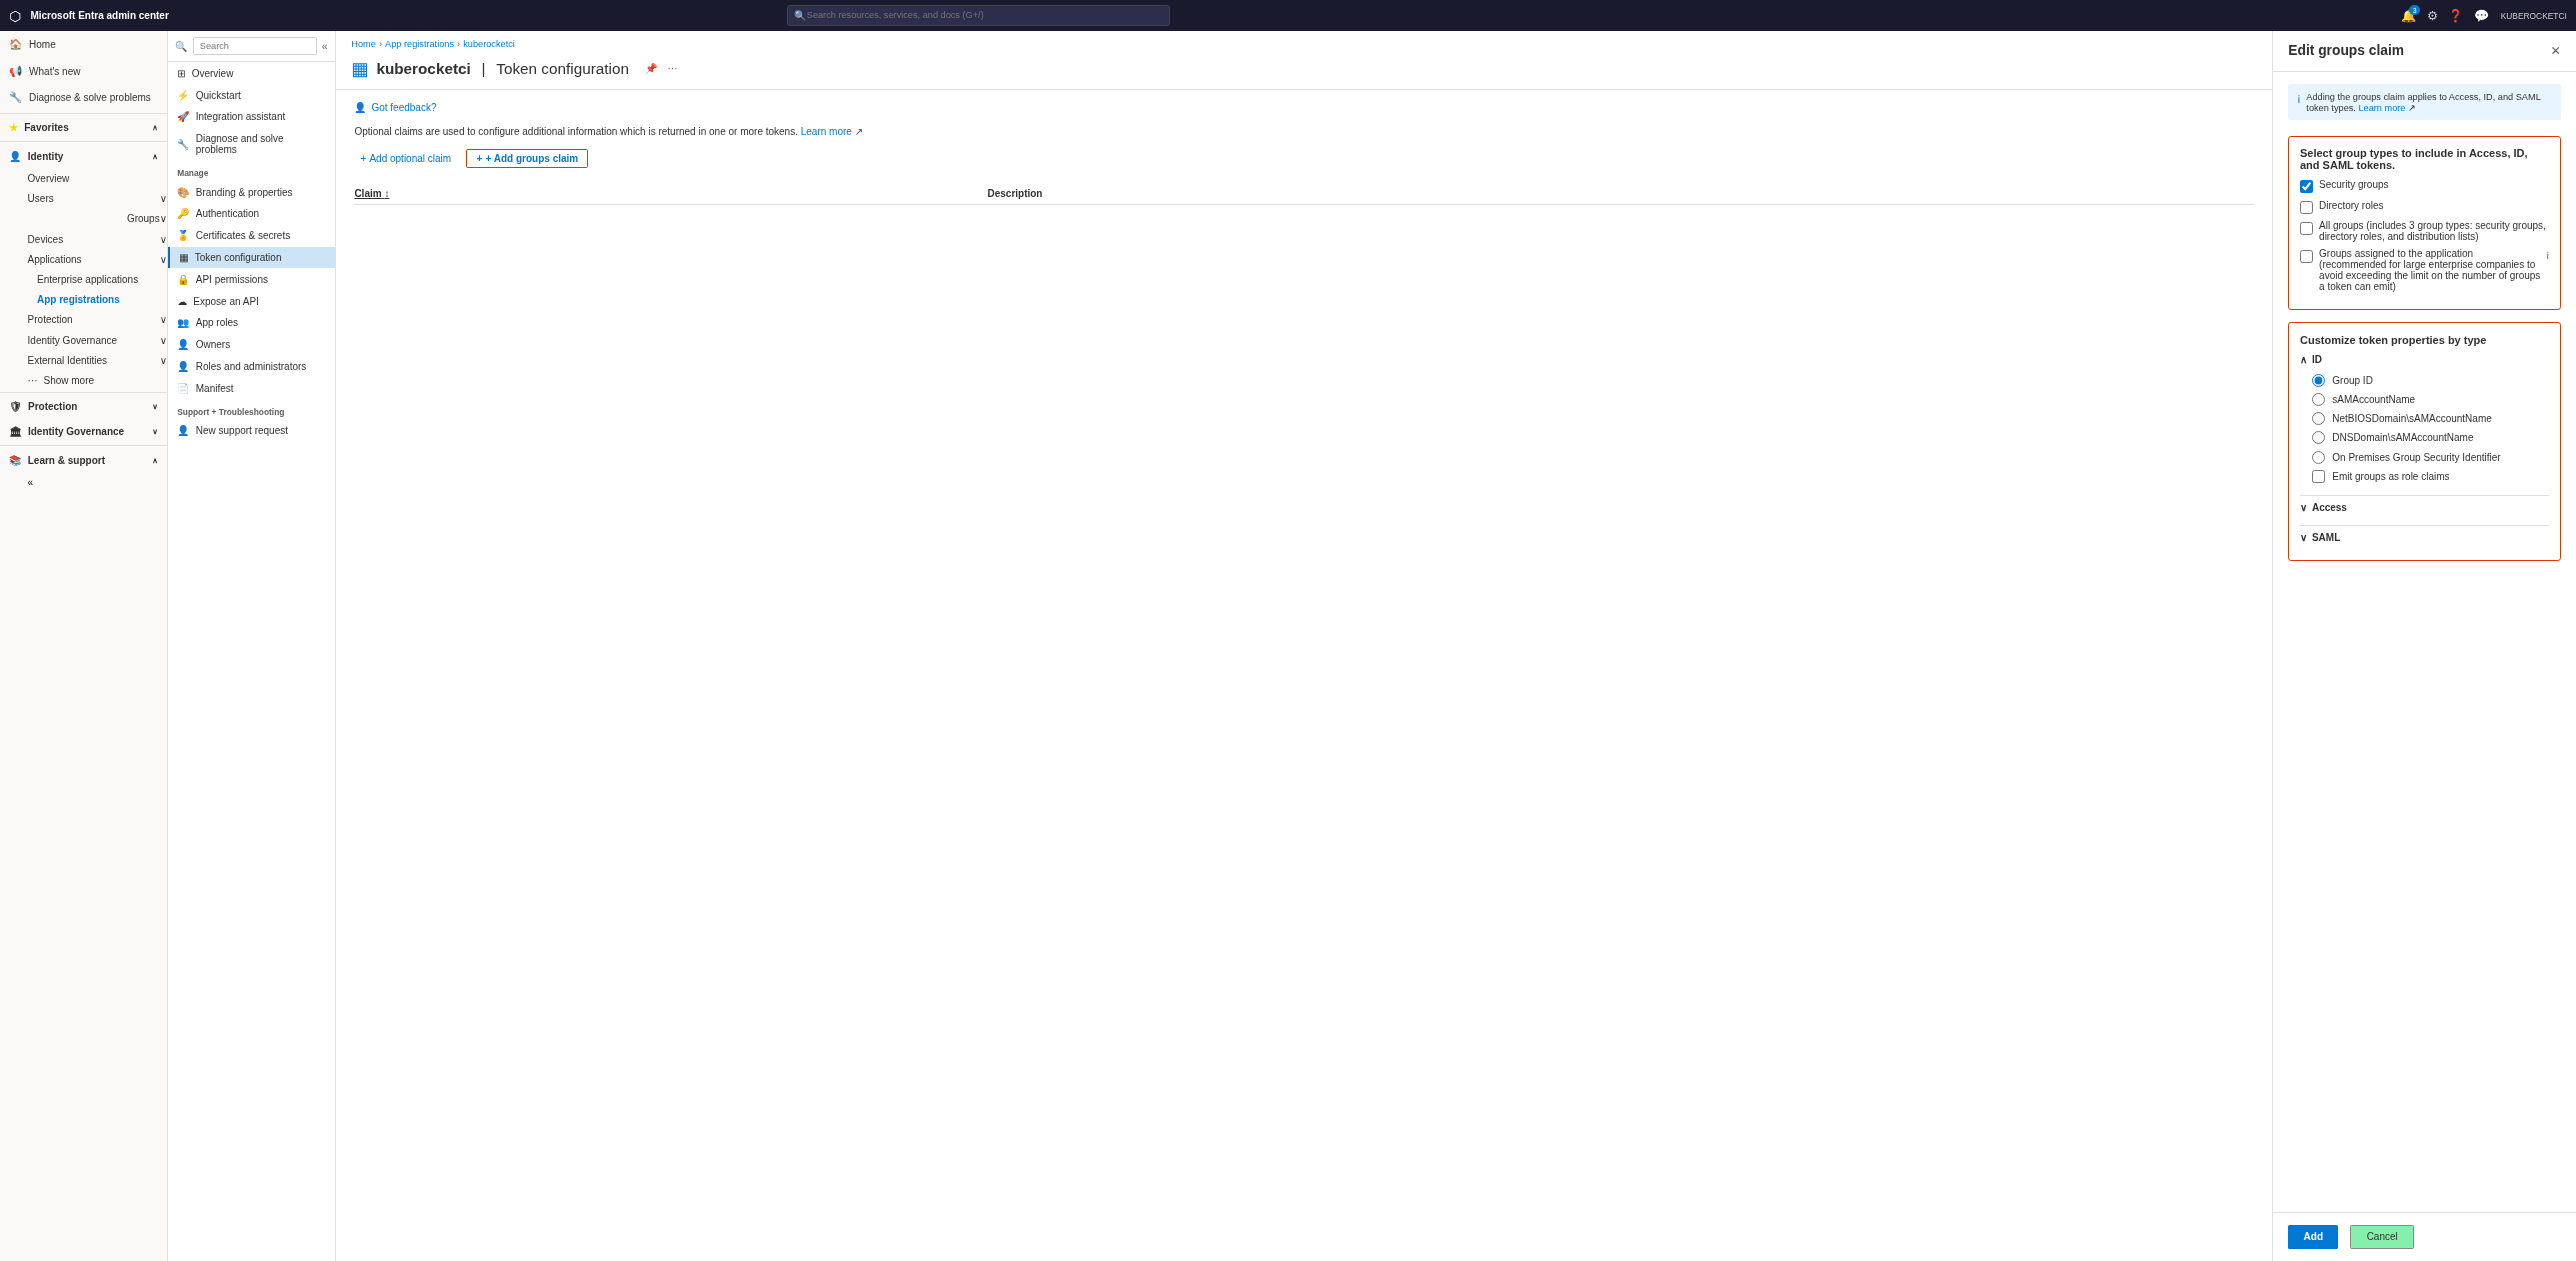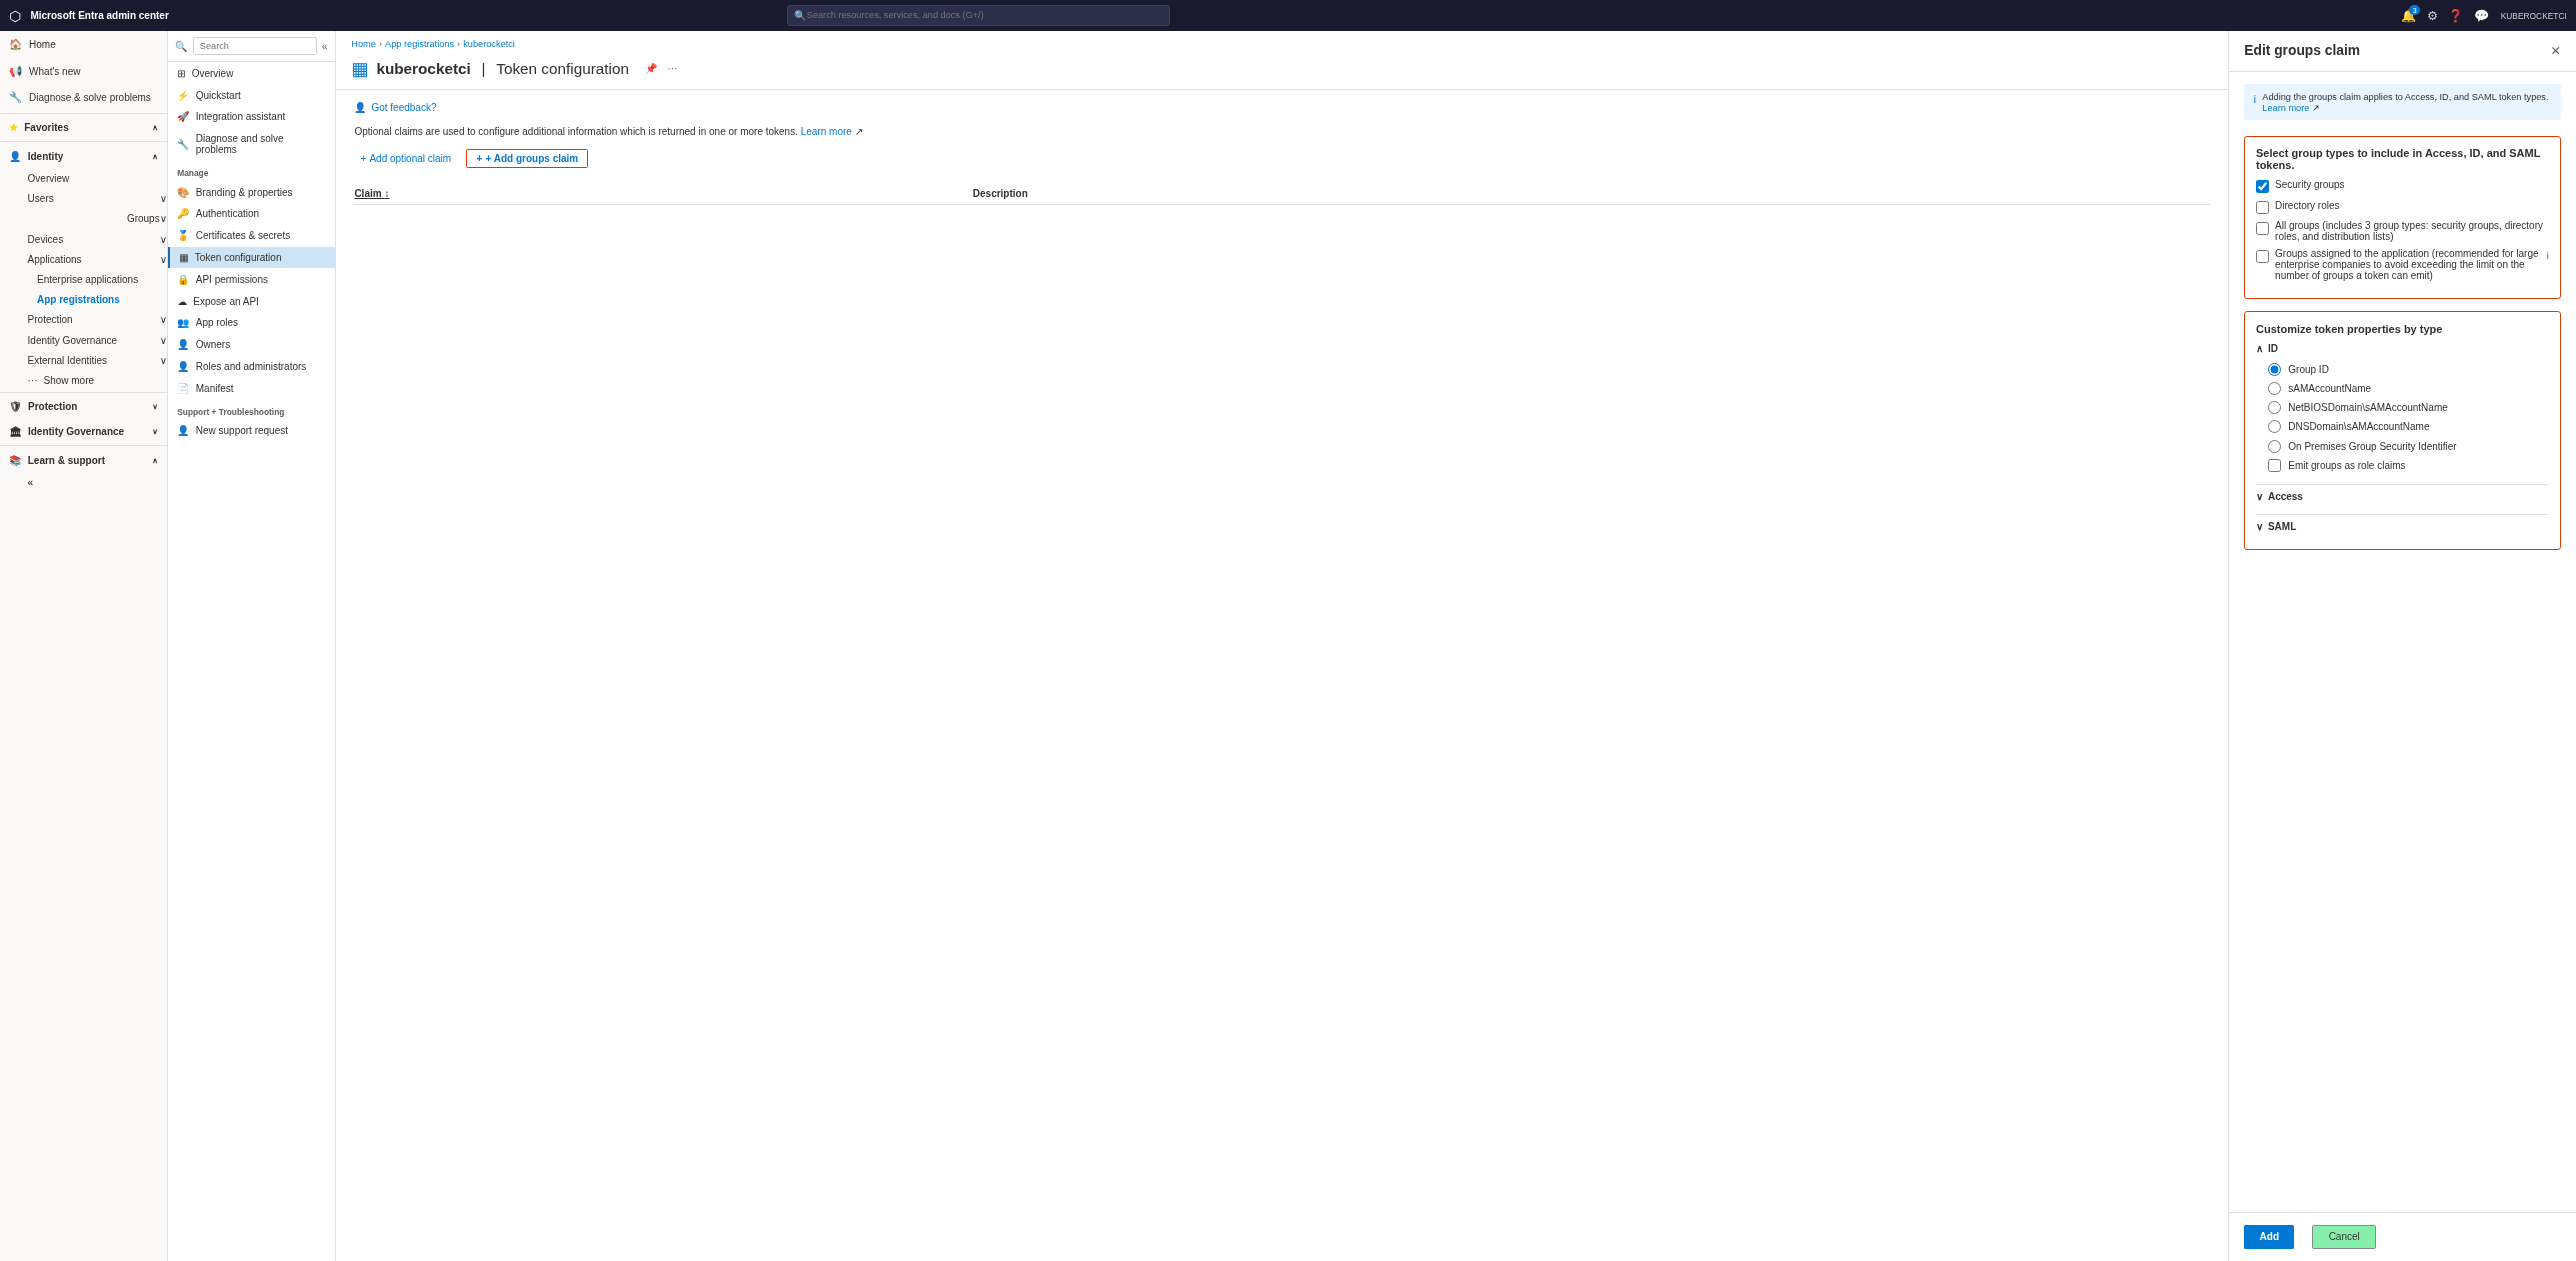--- a/index.html
+++ b/index.html
@@ -127,21 +127,21 @@
       font-weight: 600;
       color: #323130;
       font-size: 10px;
     }
     .col-claim { flex: 1; text-decoration: underline; }
     .col-desc { flex: 2; }
     .no-results { color: #605e5c; font-size: 10px; padding: 12.3px 0; }
 
     
     .right-panel {
-      width: 348px;
+      width: 304px;
       background: #fff;
       border-left: 0.8px solid #e0e0e0;
       display: flex;
       flex-direction: column;
       overflow-y: auto;
       flex-shrink: 0;
     }
     .right-panel-header {
       display: flex;
       align-items: center;
@@ -218,21 +218,21 @@
       cursor: pointer;
       border-top: 0.8px solid #e0e0e0;
       margin-top: 6.1px;
     }
 
     
     .right-panel-footer {
       padding: 12.3px 15.3px;
       border-top: 0.8px solid #e0e0e0;
       display: flex;
-      gap: 18px;
+      gap: 12px;
     }
     .btn-primary {
       background: #0078d4;
       color: #fff;
       border: none;
       border-radius: 1.5px;
       padding: 5.4px 15.3px;
       font-size: 10px;
       cursor: pointer;
       font-weight: 600;

